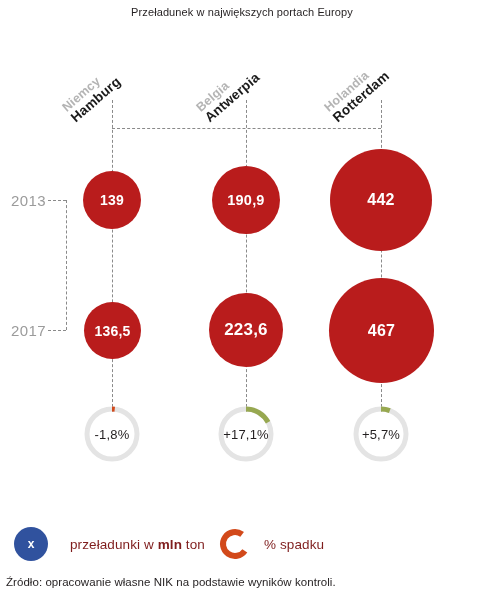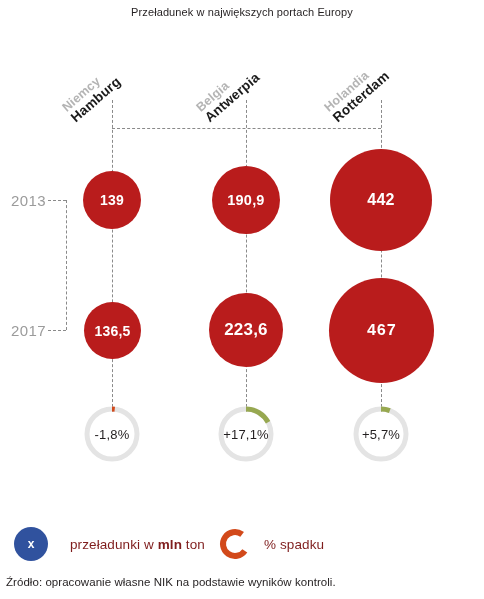--- a/index.html
+++ b/index.html
@@ -181,21 +181,21 @@
 
   <div class="year-label" style="left:0px; top:192px;">2013</div>
   <div class="year-label" style="left:0px; top:322px;">2017</div>
 
   <div class="bubble" style="left:83px; top:171px; width:58px; height:58px; font-size:14px;">139</div>
   <div class="bubble" style="left:212px; top:166px; width:68px; height:68px; font-size:14.5px;">190,9</div>
   <div class="bubble" style="left:330px; top:149px; width:102px; height:102px; font-size:16px;">442</div>
 
   <div class="bubble" style="left:84px; top:302px; width:57px; height:57px; font-size:14px;">136,5</div>
   <div class="bubble" style="left:209px; top:293px; width:74px; height:74px; font-size:17px;">223,6</div>
-  <div class="bubble" style="left:329px; top:278px; width:105px; height:105px; font-size:16px;font-family:Liberation Mono, monospace;">467</div>
+  <div class="bubble" style="left:329px; top:278px; width:105px; height:105px; font-size:16px;">467</div>
 
   <div class="ring" style="left:82px; top:404px; width:60px; height:60px;">
     <svg width="60" height="60" viewBox="0 0 60 60">
       <circle cx="30" cy="30" r="25" fill="none" stroke="#e4e4e4" stroke-width="5"></circle>
       <circle cx="30" cy="30" r="25" fill="none" stroke="#d2491a" stroke-width="5" stroke-dasharray="2.83 154.25" transform="rotate(-90 30 30)"></circle>
     </svg>
     <span class="pct">-1,8%</span>
   </div>
 
   <div class="ring" style="left:216px; top:404px; width:60px; height:60px;">

